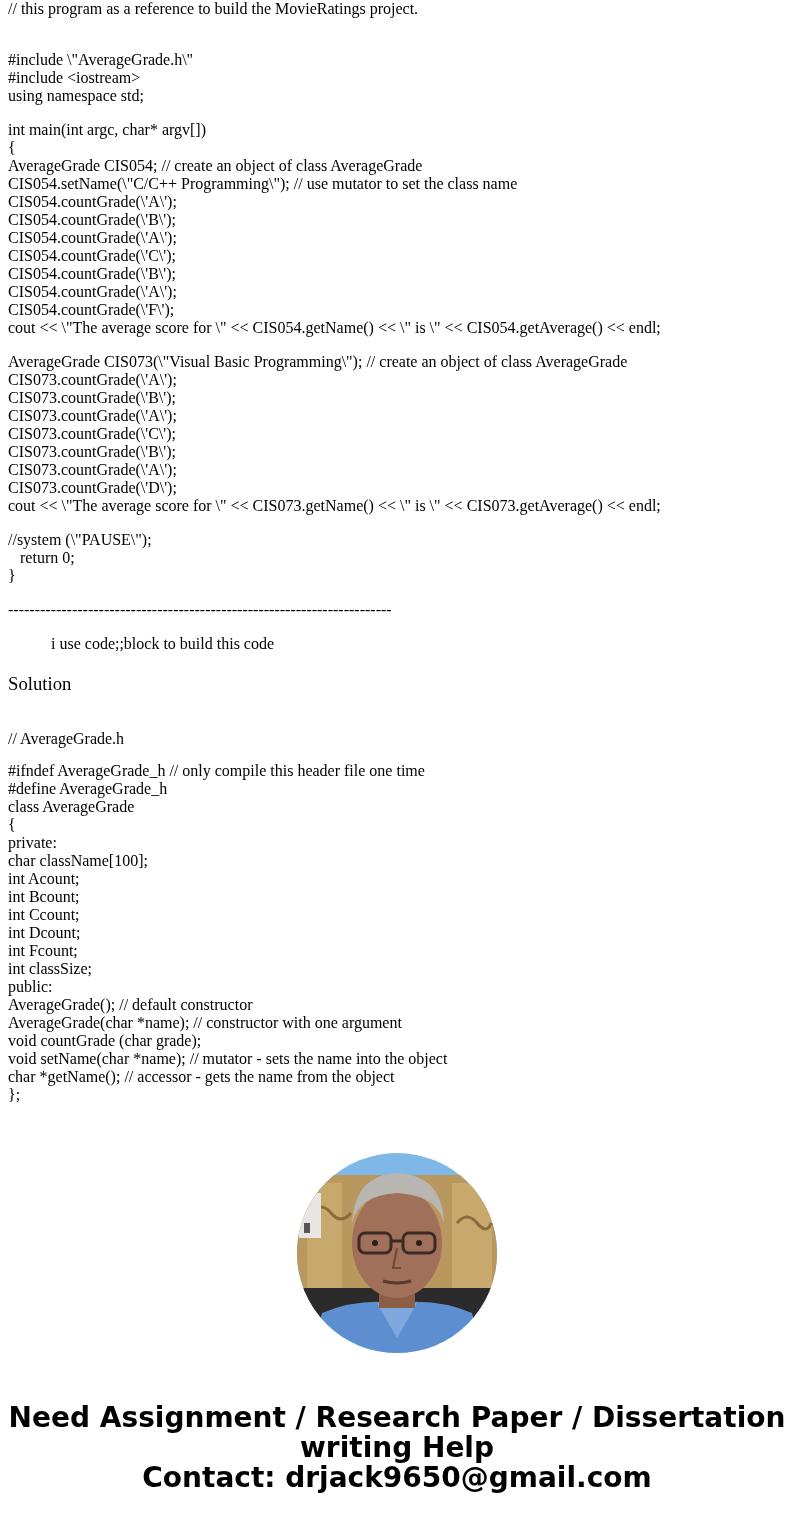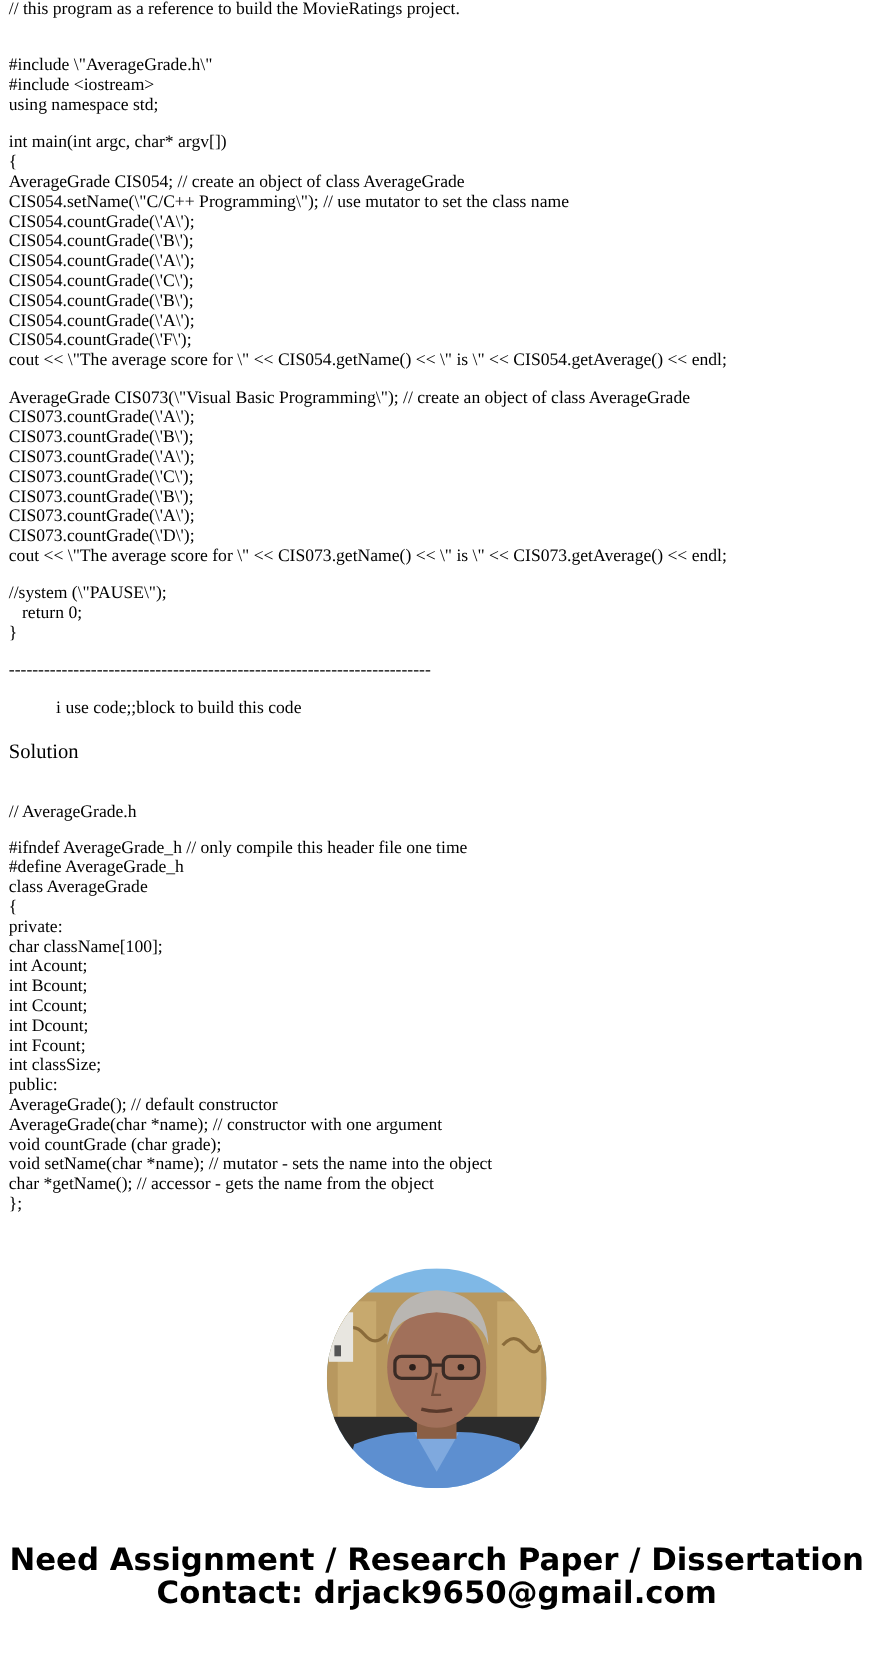--- a/index.html
+++ b/index.html
@@ -178,14 +178,15 @@
     <circle cx="78" cy="90" r="3" fill="#2a1f1a"></circle>
     <circle cx="122" cy="90" r="3" fill="#2a1f1a"></circle>
 
     <path d="M100 95 L96 115 L104 115" stroke="#6e4a38" stroke-width="2" fill="none"></path>
     <path d="M86 128 Q100 132 114 128" stroke="#5a3a2c" stroke-width="3" fill="none"></path>
   </svg>
 </div>
 
 <div class="promo">
   <span class="pline">Need Assignment / Research Paper / Dissertation</span>
+  <span class="pline">writing Help</span>
   <span class="pline">Contact: drjack9650@gmail.com</span>
 </div>
 
 </body></html>

